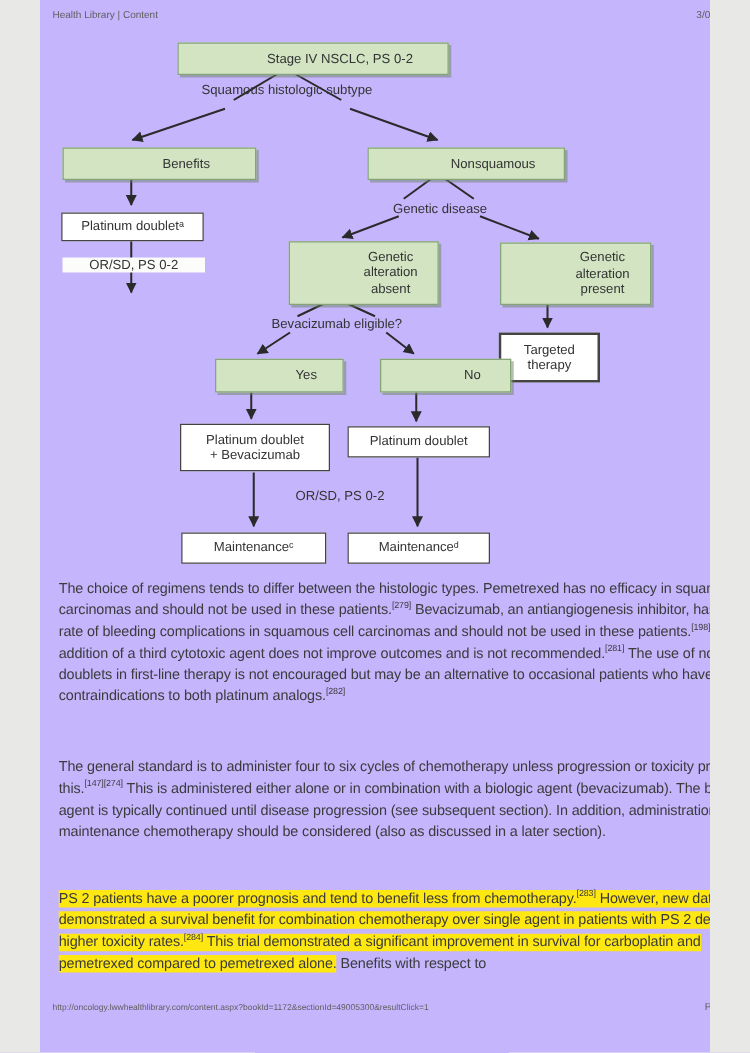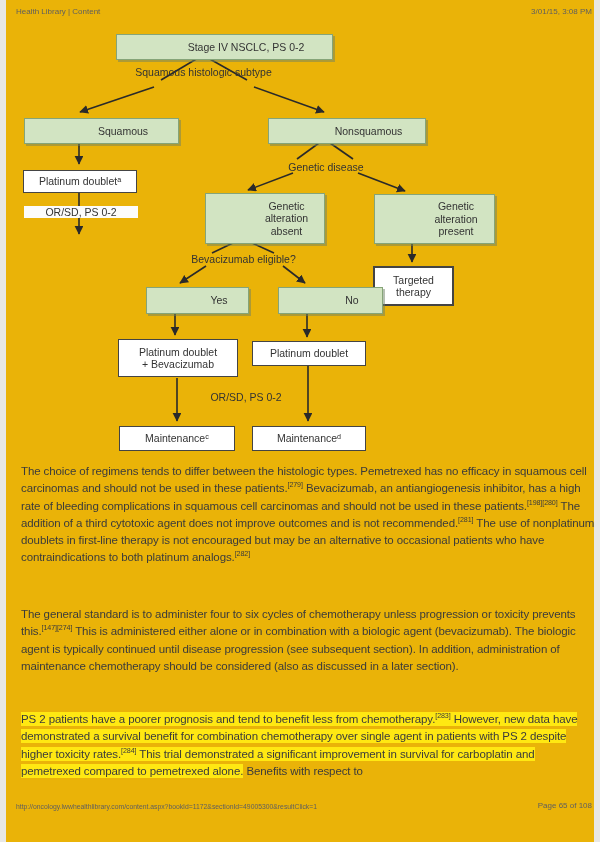--- a/index.html
+++ b/index.html
@@ -1,16 +1,16 @@
 <!DOCTYPE html>
 <html style="--hl: #ffe812; --node-green: #d2e4c2; --node-border: #85a478;"><head>
 <meta charset="utf-8">
 <style>
   html,body{margin:0;padding:0;background:#e8e8e6;}
-  .page{position:relative;width:588px;height:842px;background:#eab308;margin:0 auto;
+  .page{position:relative;width:536px;height:842px;background:#c4b5fd;margin:0 auto;
         font-family:"Liberation Sans",sans-serif;color:#3c3c3c;overflow:hidden;}
   .hdr{position:absolute;top:7px;left:0;width:600px;display:flex;justify-content:space-between;
        box-sizing:border-box;padding:0 14px 0 10px;font-size:8px;color:#5f5f5f;}
   .ftr{position:absolute;top:801px;left:0;width:600px;display:flex;justify-content:space-between;
        box-sizing:border-box;padding:0 14px 0 10px;color:#5f5f5f;align-items:flex-end;}
   .ftr .url{font-size:6.8px;}
   .ftr .pg{font-size:8px;}
   .diagram{position:absolute;top:0;left:0;width:600px;height:460px;}
   .diagram svg{position:absolute;top:0;left:0;z-index:1;pointer-events:none;}
   .node{position:absolute;z-index:2;display:flex;align-items:center;justify-content:center;
@@ -61,21 +61,21 @@
         <line x1="169" y1="312" x2="169" y2="335" marker-end="url(#ah)"></line>
         <line x1="301" y1="312" x2="301" y2="337" marker-end="url(#ah)"></line>
         <line x1="171" y1="378" x2="171" y2="421" marker-end="url(#ah)"></line>
         <line x1="302" y1="366" x2="302" y2="421" marker-end="url(#ah)"></line>
       </g>
     </svg>
 
     <div class="node green" style="left:110px;top:34px;width:172px;height:24px">Stage IV NSCLC, PS 0-2</div>
     <div class="lbl" style="left:105px;top:66px;width:185px">Squamous histologic subtype</div>
 
-    <div class="node green" style="left:18px;top:118px;width:110px;height:24px">Squamous</div>
+    <div class="node green" style="left:18px;top:118px;width:110px;height:24px">Benefits</div>
     <div class="node green" style="left:262px;top:118px;width:113px;height:24px">Nonsquamous</div>
 
     <div class="node white" style="left:17px;top:170px;width:112px;height:21px">Platinum doubletᵃ</div>
     <div class="lbl onLine" style="left:18px;top:206px;width:110px">OR/SD, PS 0-2</div>
 
     <div class="lbl" style="left:270px;top:161px;width:100px">Genetic disease</div>
     <div class="node green" style="left:199px;top:193px;width:75px;height:49px">Genetic
 alteration
 absent</div>
     <div class="node green" style="left:368px;top:194px;width:76px;height:48px">Genetic

